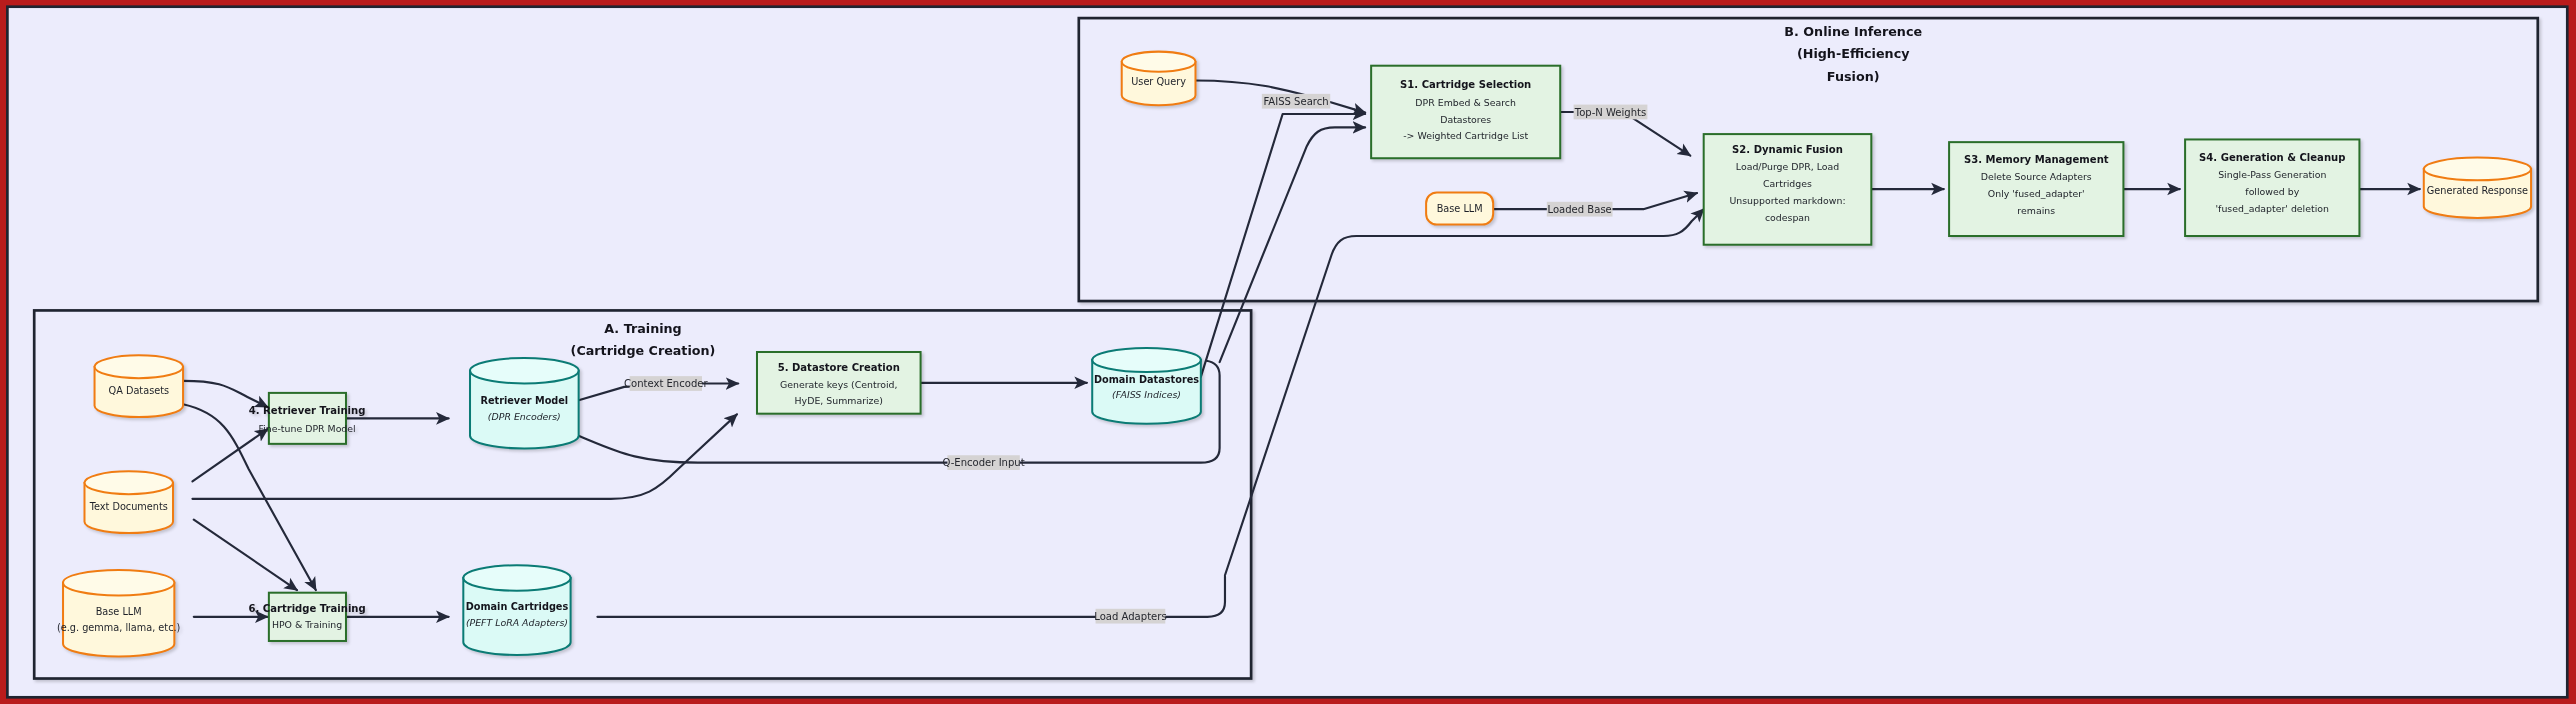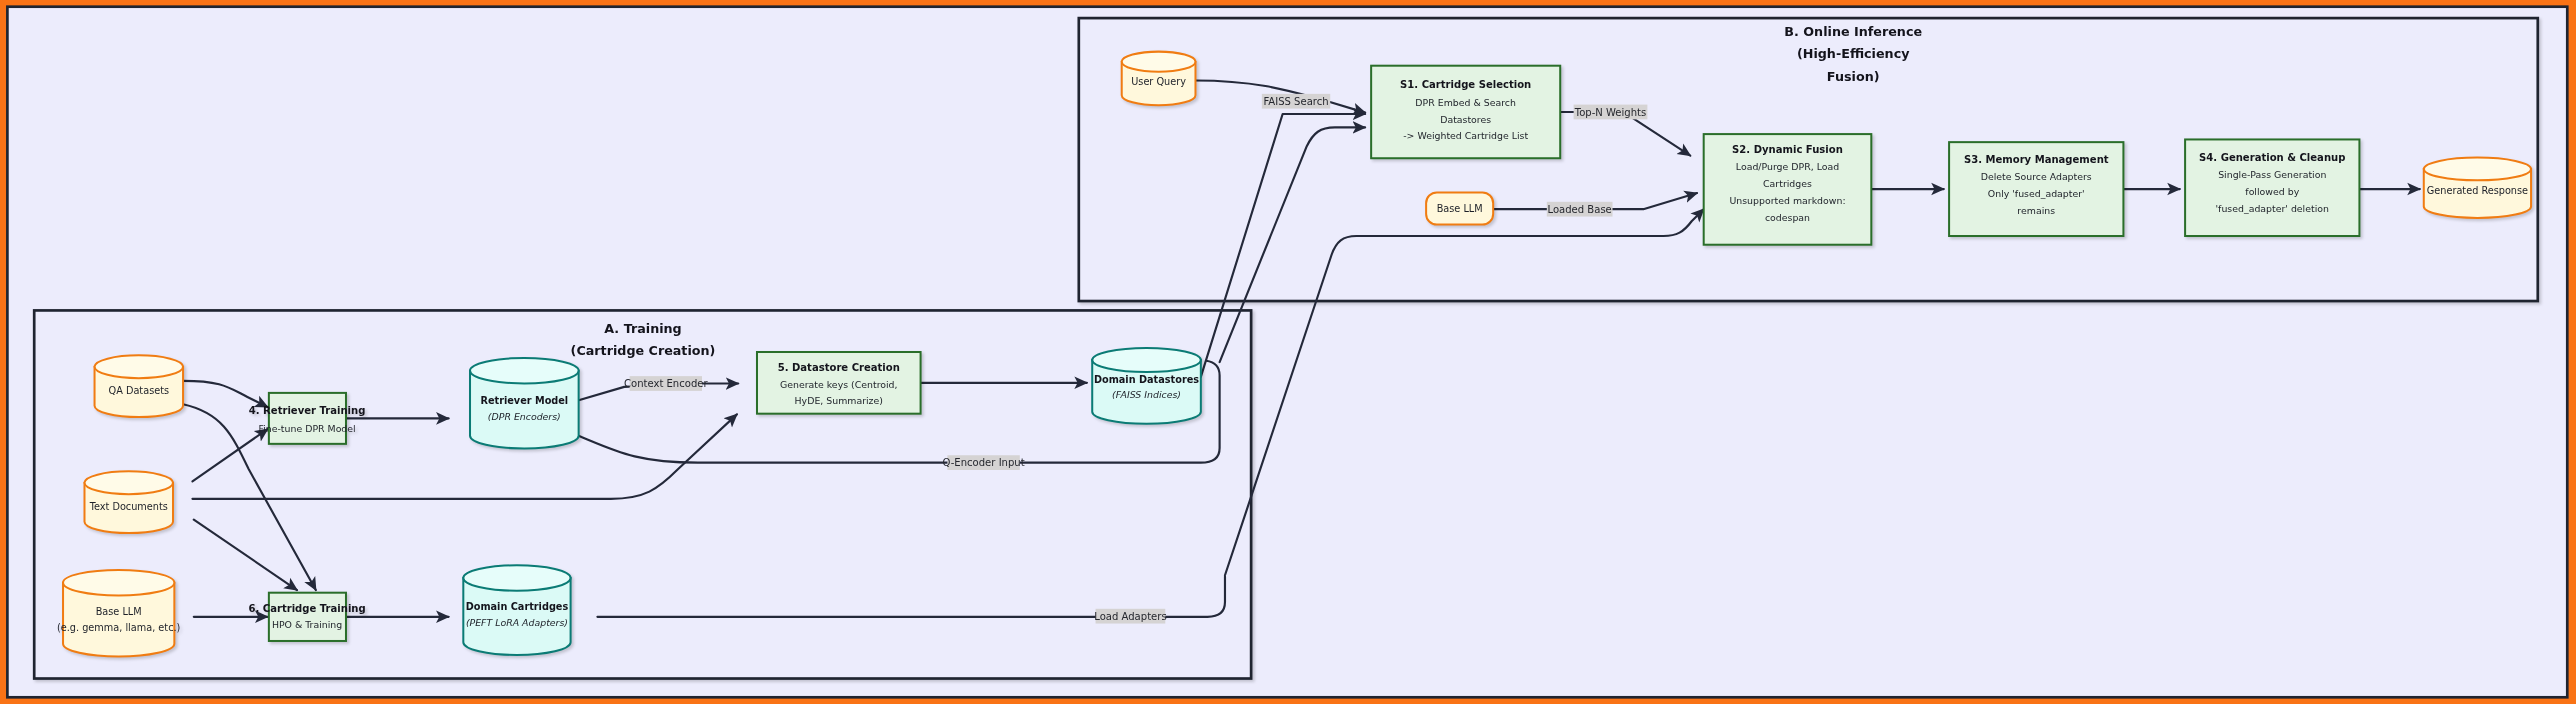--- a/index.html
+++ b/index.html
@@ -4,21 +4,21 @@
 <style>
   html, body {
     margin: 0;
     padding: 0;
     background: #ffffff;
   }
   #root {
     position: relative;
     width: 2576px;
     height: 704px;
-    background: #f97316;
+    background: #b91c1c;
     font-family: "DejaVu Sans", sans-serif;
     overflow: hidden;
   }
   svg.canvas {
     position: absolute;
     inset: 0;
     width: 2576px;
     height: 704px;
     display: block;
   }

